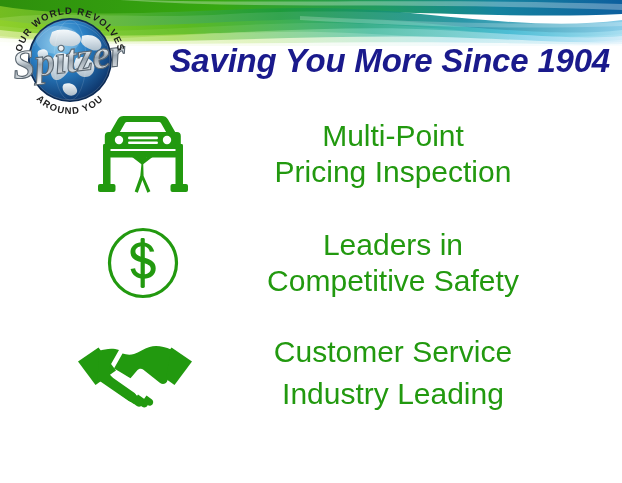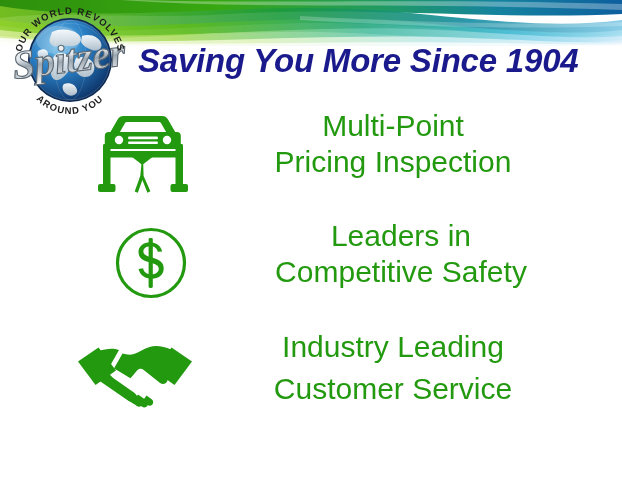--- a/index.html
+++ b/index.html
@@ -43,37 +43,39 @@
 
   
   #headline {
     position: absolute;
     left: 138px;
     top: 38px;
     width: 478px;
     height: 44px;
     display: flex;
     align-items: center;
+    justify-content: flex-end;
     padding-right: 6px;
   }
   #headline .htext {
     font-family: "Liberation Sans", sans-serif;
     font-size: 33px;
     font-weight: bold;
     font-style: italic;
     color: #1a1a8c;
     letter-spacing: -0.2px;
     white-space: nowrap;
     line-height: 1;
   }
 
   
   .feature {
     position: absolute;
     display: flex;
+    align-items: center;
   }
 
   .feature .icon-slot {
     width: 130px;
     height: 100%;
     display: flex;
     align-items: center;
     justify-content: center;
     flex: 0 0 130px;
   }
@@ -85,21 +87,21 @@
     color: #22990f;
     font-family: "Liberation Sans", sans-serif;
     font-size: 30px;
     line-height: 1.19;
     font-weight: normal;
     white-space: nowrap;
   }
   .feature .caption .line { display: block; }
 
   #feature-1 { left: 78px; top: 108px;  width: 500px; height: 92px; }
-  #feature-2 { left: 86px; top: 218px;  width: 500px; height: 90px; }
+  #feature-2 { left: 78px; top: 218px;  width: 500px; height: 90px; }
   #feature-3 { left: 62px; top: 326px;  width: 516px; height: 94px; }
 
   #feature-3 .caption { line-height: 1.4; }
   #feature-3 .icon-slot { flex: 0 0 146px; width: 146px; }
 </style>
 </head>
 <body>
 
 <div id="slide">
 
@@ -280,18 +282,18 @@
 
         <path d="M45,49.5 l16.6,11.8 c1.9,1.35 2.35,4.0 1.0,5.9 -1.35,1.9 -4.0,2.35 -5.9,1.0 L40.1,56.4 Z"></path>
         <path d="M53,55.5 l12.5,8.9 c1.8,1.3 2.25,3.8 0.95,5.6 -1.3,1.8 -3.8,2.25 -5.6,0.95 L48.3,62.1 Z"></path>
         <path d="M62,59.5 l8.5,6.1 c1.7,1.2 2.1,3.55 0.9,5.25 -1.2,1.7 -3.55,2.1 -5.25,0.9 L57.6,65.7 Z"></path>
         <path d="M70.5,60.5 l5.2,3.7 c1.6,1.15 2.0,3.35 0.85,4.95 -1.15,1.6 -3.35,2.0 -4.95,0.85 L66.4,66.3 Z"></path>
 
         <path d="M57,20.5 c4.5,-1.6 8.8,-1.0 12.3,1.6 l13.4,10.0 -3.5,4.3 -13.0,-9.7 c-2.3,-1.7 -5.0,-2.0 -7.7,-1.0 z" fill="#ffffff" opacity="0.0"></path>
       </svg>
     </div>
     <div class="caption">
+      <span class="line">Customer Service</span>
       <span class="line">Industry Leading</span>
-      <span class="line">Customer Service</span>
     </div>
   </div>
 
 </div>
 
 </body></html>

